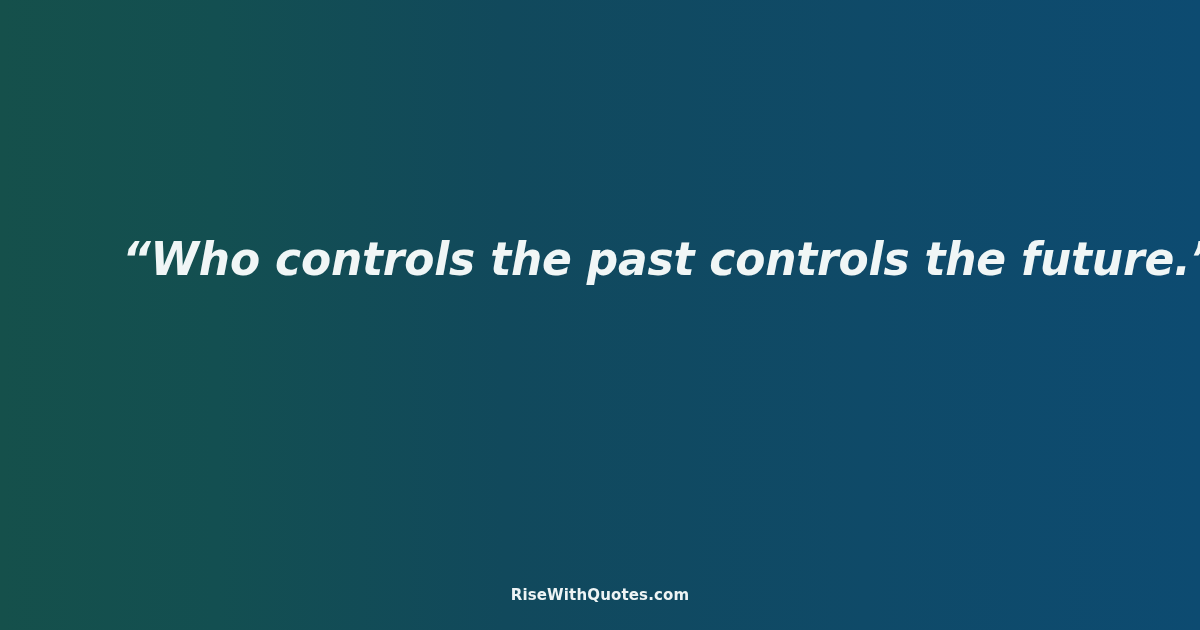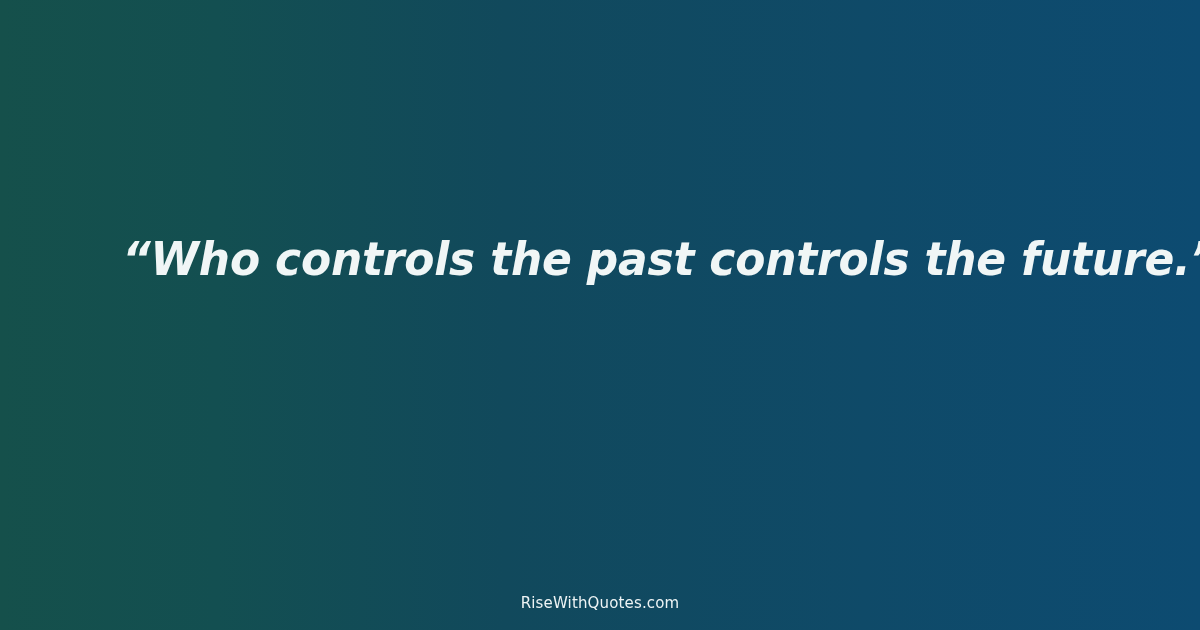--- a/index.html
+++ b/index.html
@@ -53,24 +53,24 @@
     position: absolute;
     left: 0;
     right: 0;
     top: 578px;
     display: flex;
     align-items: center;
     justify-content: center;
   }
 
   .footer-text {
-    margin: 16px;
+    margin: 8px;
     font-family: "DejaVu Sans", "Liberation Sans", sans-serif;
     font-size: 15px;
-    font-weight: 400;
+    font-weight: 700;
     font-style: normal;
     letter-spacing: 0.15px;
     color: #eef4f5;
     text-align: center;
     white-space: nowrap;
   }
 </style>
 </head>
 <body>
 

